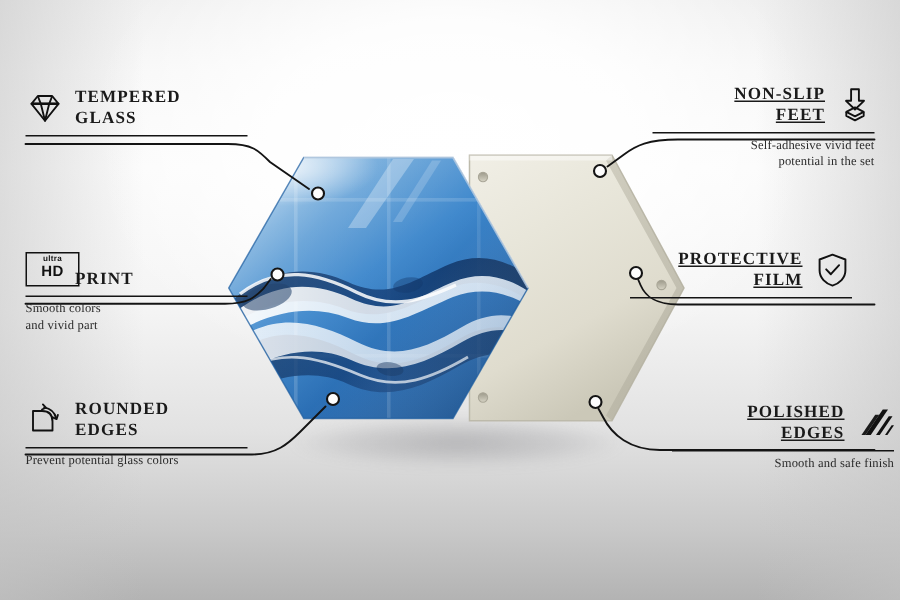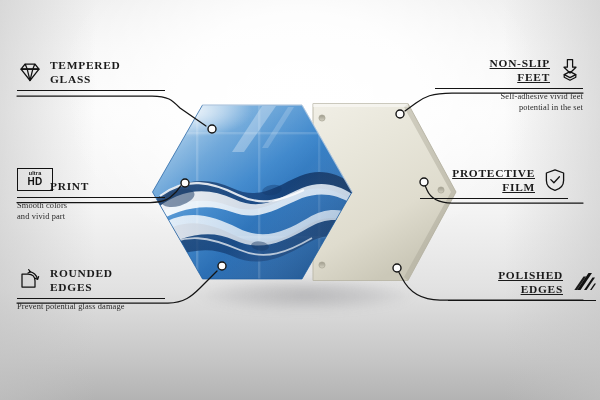--- a/index.html
+++ b/index.html
@@ -287,21 +287,21 @@
         </g>
           </svg>
       </span>
       <span class="ttl">
         <span>ROUNDED</span><br>
         <span>EDGES</span>
       </span>
     </div>
     <div class="rule"></div>
     <div class="desc">
-      <span>Prevent potential glass damage</span>
+      <span>Prevent potential glass colors</span>
     </div>
   </div>
 
   <div class="callout right" style="left:435px; top:56px; width:148px;">
     <div class="head">
       <span class="ttl">
         <span>NON-SLIP</span><br>
         <span>FEET</span>
       </span>
       <span class="ico">
@@ -350,15 +350,18 @@
             <g fill="#111">
           <path d="M18.5,4 L22,4 L10.5,21 L7,21 Z"></path>
           <path d="M22.5,8.5 L25,8.5 L16.5,21 L14,21 Z"></path>
           <path d="M13.5,7.5 L16.2,7.5 L7,21 L4.3,21 Z" opacity=".95"></path>
           <path d="M24.4,14.5 L26,14.5 L21.6,21 L20,21 Z"></path>
         </g>
           </svg>
       </span>
     </div>
     <div class="rule"></div>
+    <div class="desc">
+      <span>Smooth and safe finish</span>
+    </div>
   </div>
 
 </div>
 
 </body></html>

